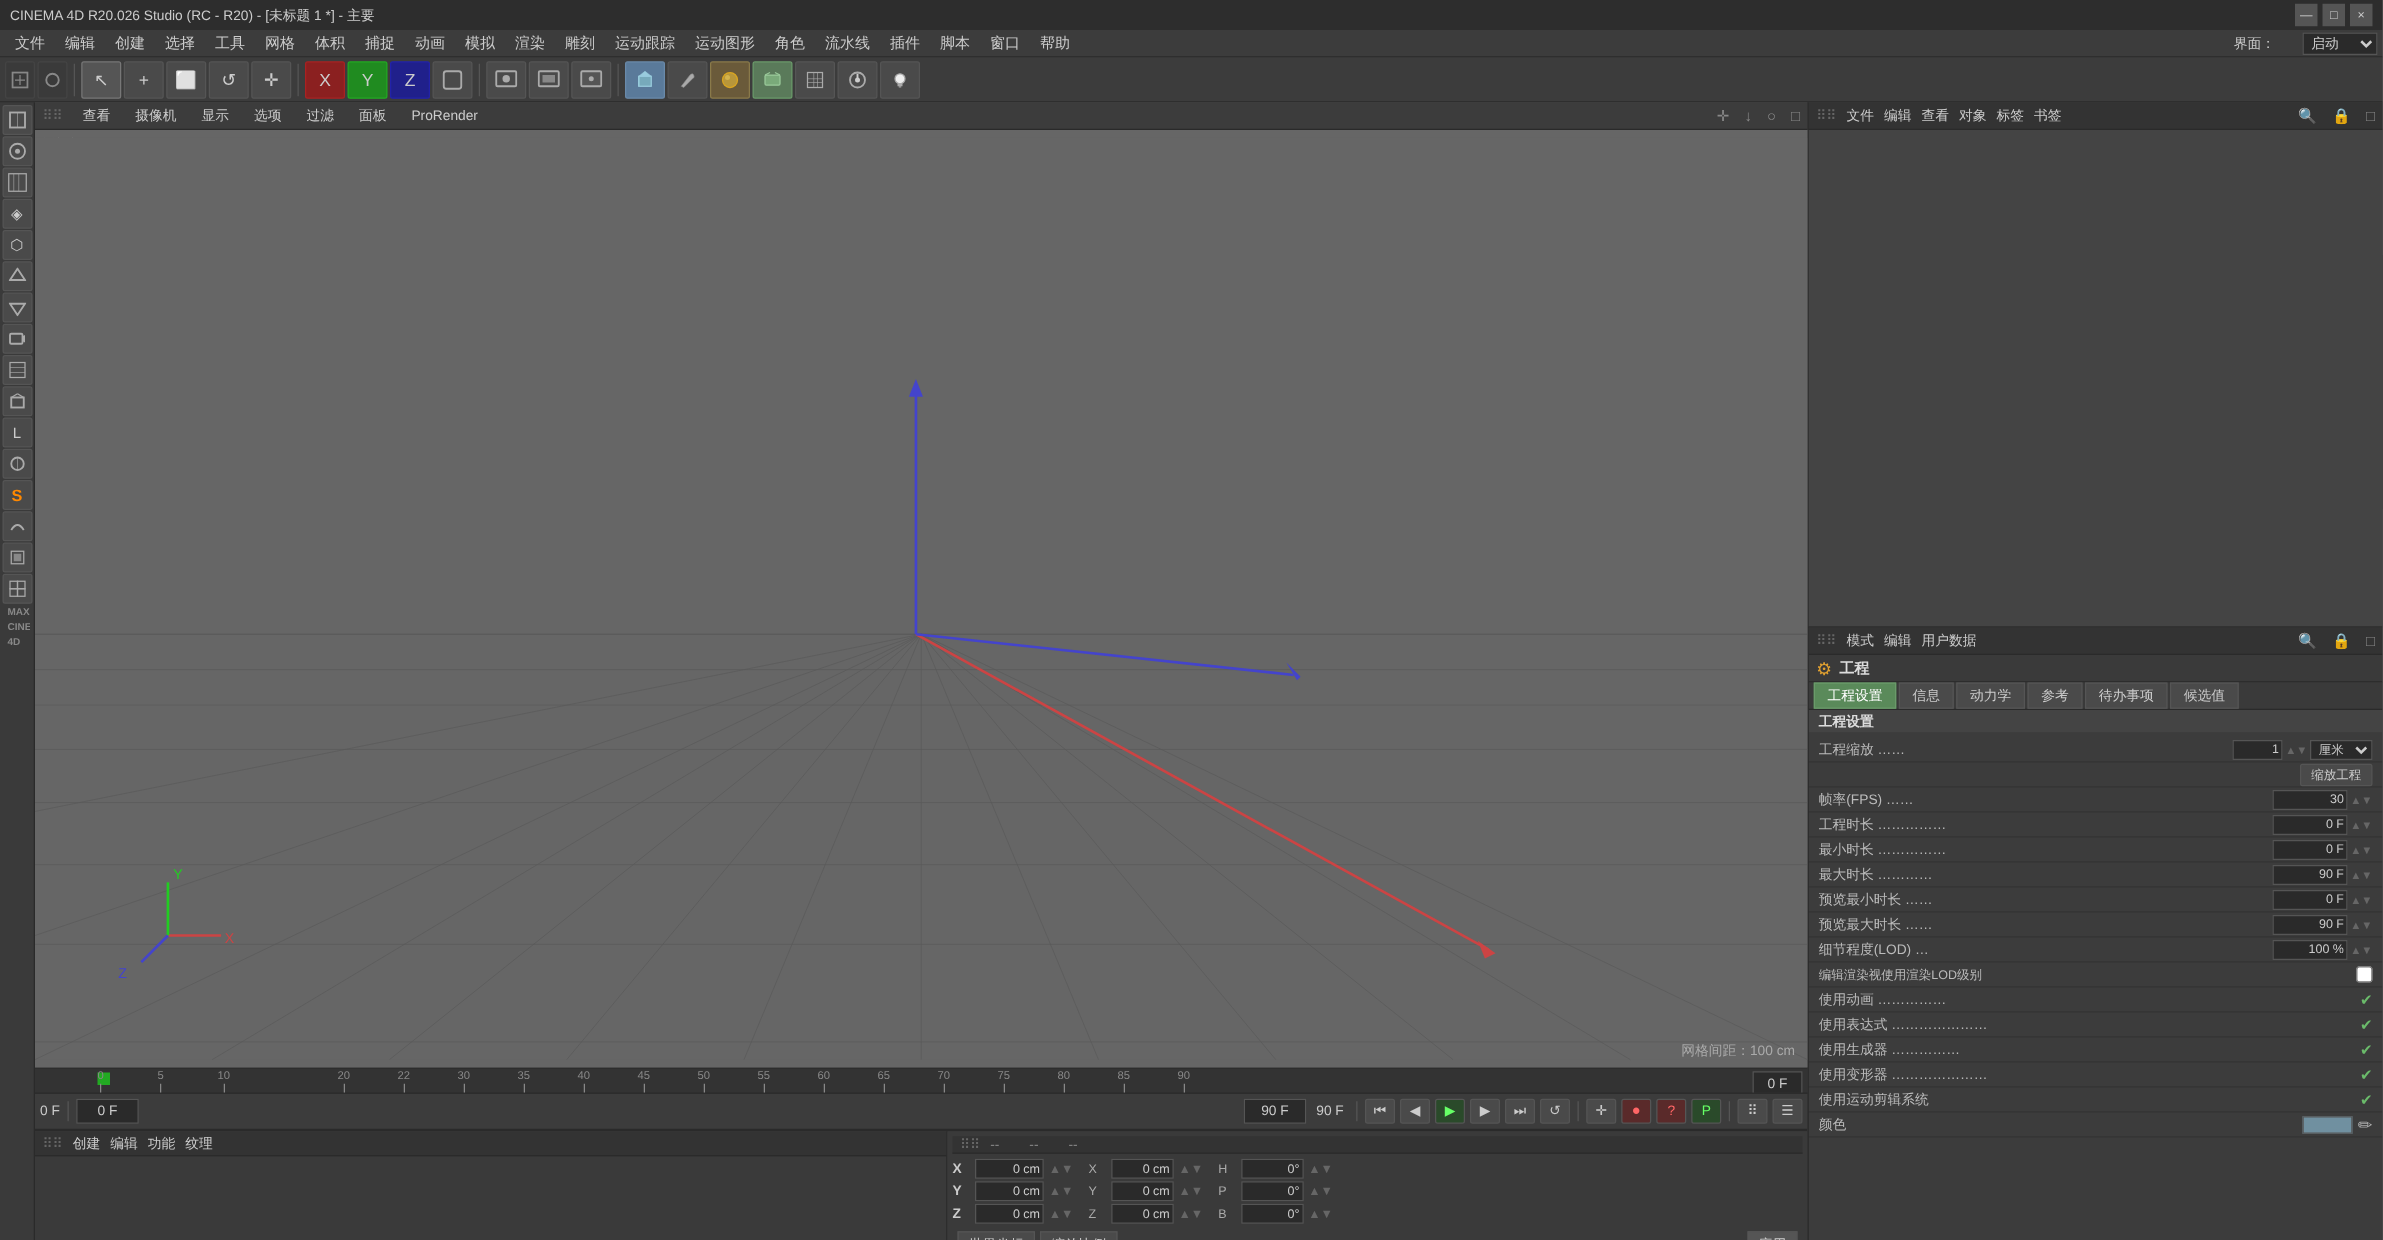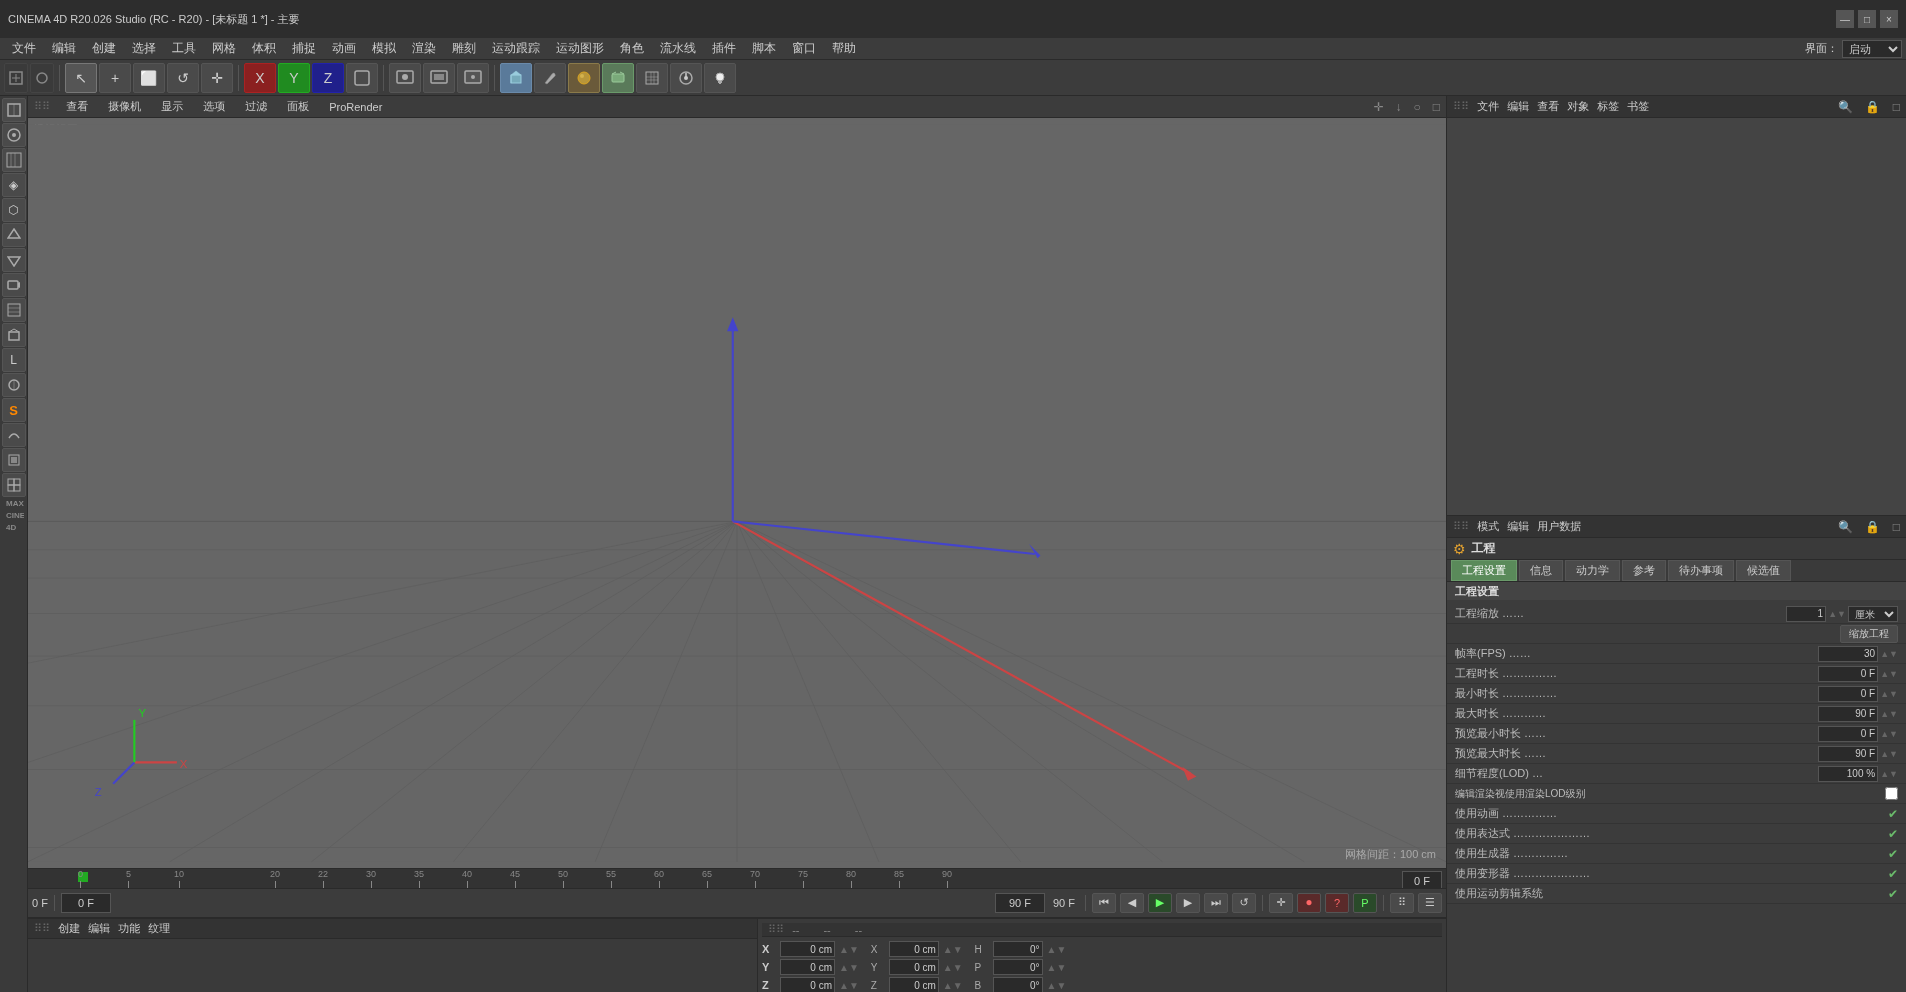--- a/index.html
+++ b/index.html
@@ -8,21 +8,21 @@
       height: 992px;
       background: #3a3a3a;
       font-family: 'Microsoft YaHei', Arial, sans-serif;
       font-size: 12px;
       color: #cccccc;
       overflow: hidden;
     }
 
     
     #title-bar {
-      height: 38px;
+      height: 24px;
       background: #2d2d2d;
       display: flex;
       align-items: center;
       padding: 0 8px;
       color: #cccccc;
       font-size: 11px;
       justify-content: flex-end;
     }
     #title-bar .title-text { flex: 1; }
     #title-bar .window-controls { display: flex; gap: 4px; }
@@ -523,21 +523,21 @@
   <div class="menu-item">雕刻</div>
   <div class="menu-item">运动跟踪</div>
   <div class="menu-item">运动图形</div>
   <div class="menu-item">角色</div>
   <div class="menu-item">流水线</div>
   <div class="menu-item">插件</div>
   <div class="menu-item">脚本</div>
   <div class="menu-item">窗口</div>
   <div class="menu-item">帮助</div>
   <div style="flex:1;"></div>
-  <span style="font-size:11px;color:#ccc;margin-right:4px;">界面：</span>
+  <span style="font-size:11px;color:#ccc;margin-right:22px;">界面：</span>
   <select class="dropdown-select" style="width:60px;height:18px;">
     <option>启动</option>
   </select>
 </div>
 
 <div id="toolbar">
 
   <button class="toolbar-btn" style="width:24px;background:#3a3a3a;border-color:#444;">
     <svg width="14" height="14" viewBox="0 0 14 14">
         <rect x="1" y="1" width="12" height="12" fill="none" stroke="#888" stroke-width="1.5"></rect>
@@ -1150,17 +1150,24 @@
           <span class="attr-label">使用变形器 …………………</span>
           <span class="attr-check">✔</span>
         </div>
 
         <div class="attr-row">
           <span class="attr-label">使用运动剪辑系统</span>
           <span class="attr-check">✔</span>
         </div>
 
 
+        <div class="attr-row">
+          <span class="attr-label">颜色</span>
+          <div style="display:flex;align-items:center;gap:4px;">
+            <div style="width:40px;height:14px;background:#7090a0;border:1px solid #555;"></div>
+            <span style="cursor:pointer;color:#aaa;font-size:14px;">✏</span>
+          </div>
+        </div>
       </div>
     </div>
   </div>
 
 </div>
 
 </body></html>

